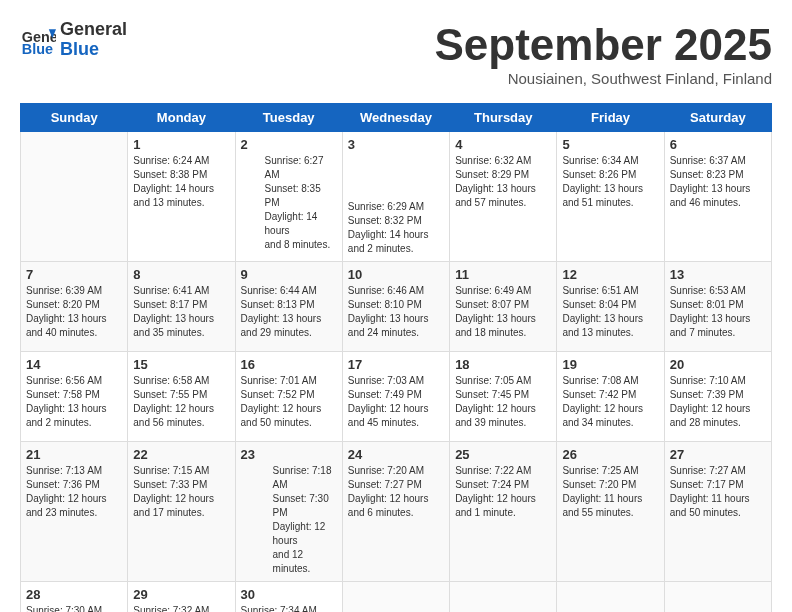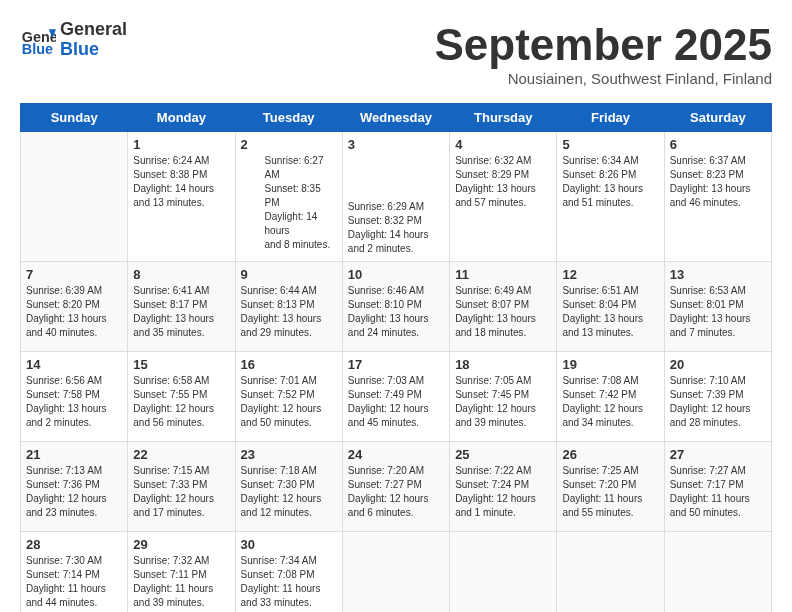--- a/index.html
+++ b/index.html
@@ -273,21 +273,21 @@
         </td>
         <td>
           <span class="day-number">22</span>
           <div class="day-info" style="white-space: pre-line;">Sunrise: 7:15 AM
 Sunset: 7:33 PM
 Daylight: 12 hours
 and 17 minutes.</div>
         </td>
         <td>
           <span class="day-number">23</span>
-          <div class="day-info" style="white-space: pre-line;">Sunrise: 7:18 AM
+          <div class="day-info" style="white-space: pre-line; margin-left: 32px;">Sunrise: 7:18 AM
 Sunset: 7:30 PM
 Daylight: 12 hours
 and 12 minutes.</div>
         </td>
         <td>
           <span class="day-number">24</span>
           <div class="day-info" style="white-space: pre-line;">Sunrise: 7:20 AM
 Sunset: 7:27 PM
 Daylight: 12 hours
 and 6 minutes.</div>

